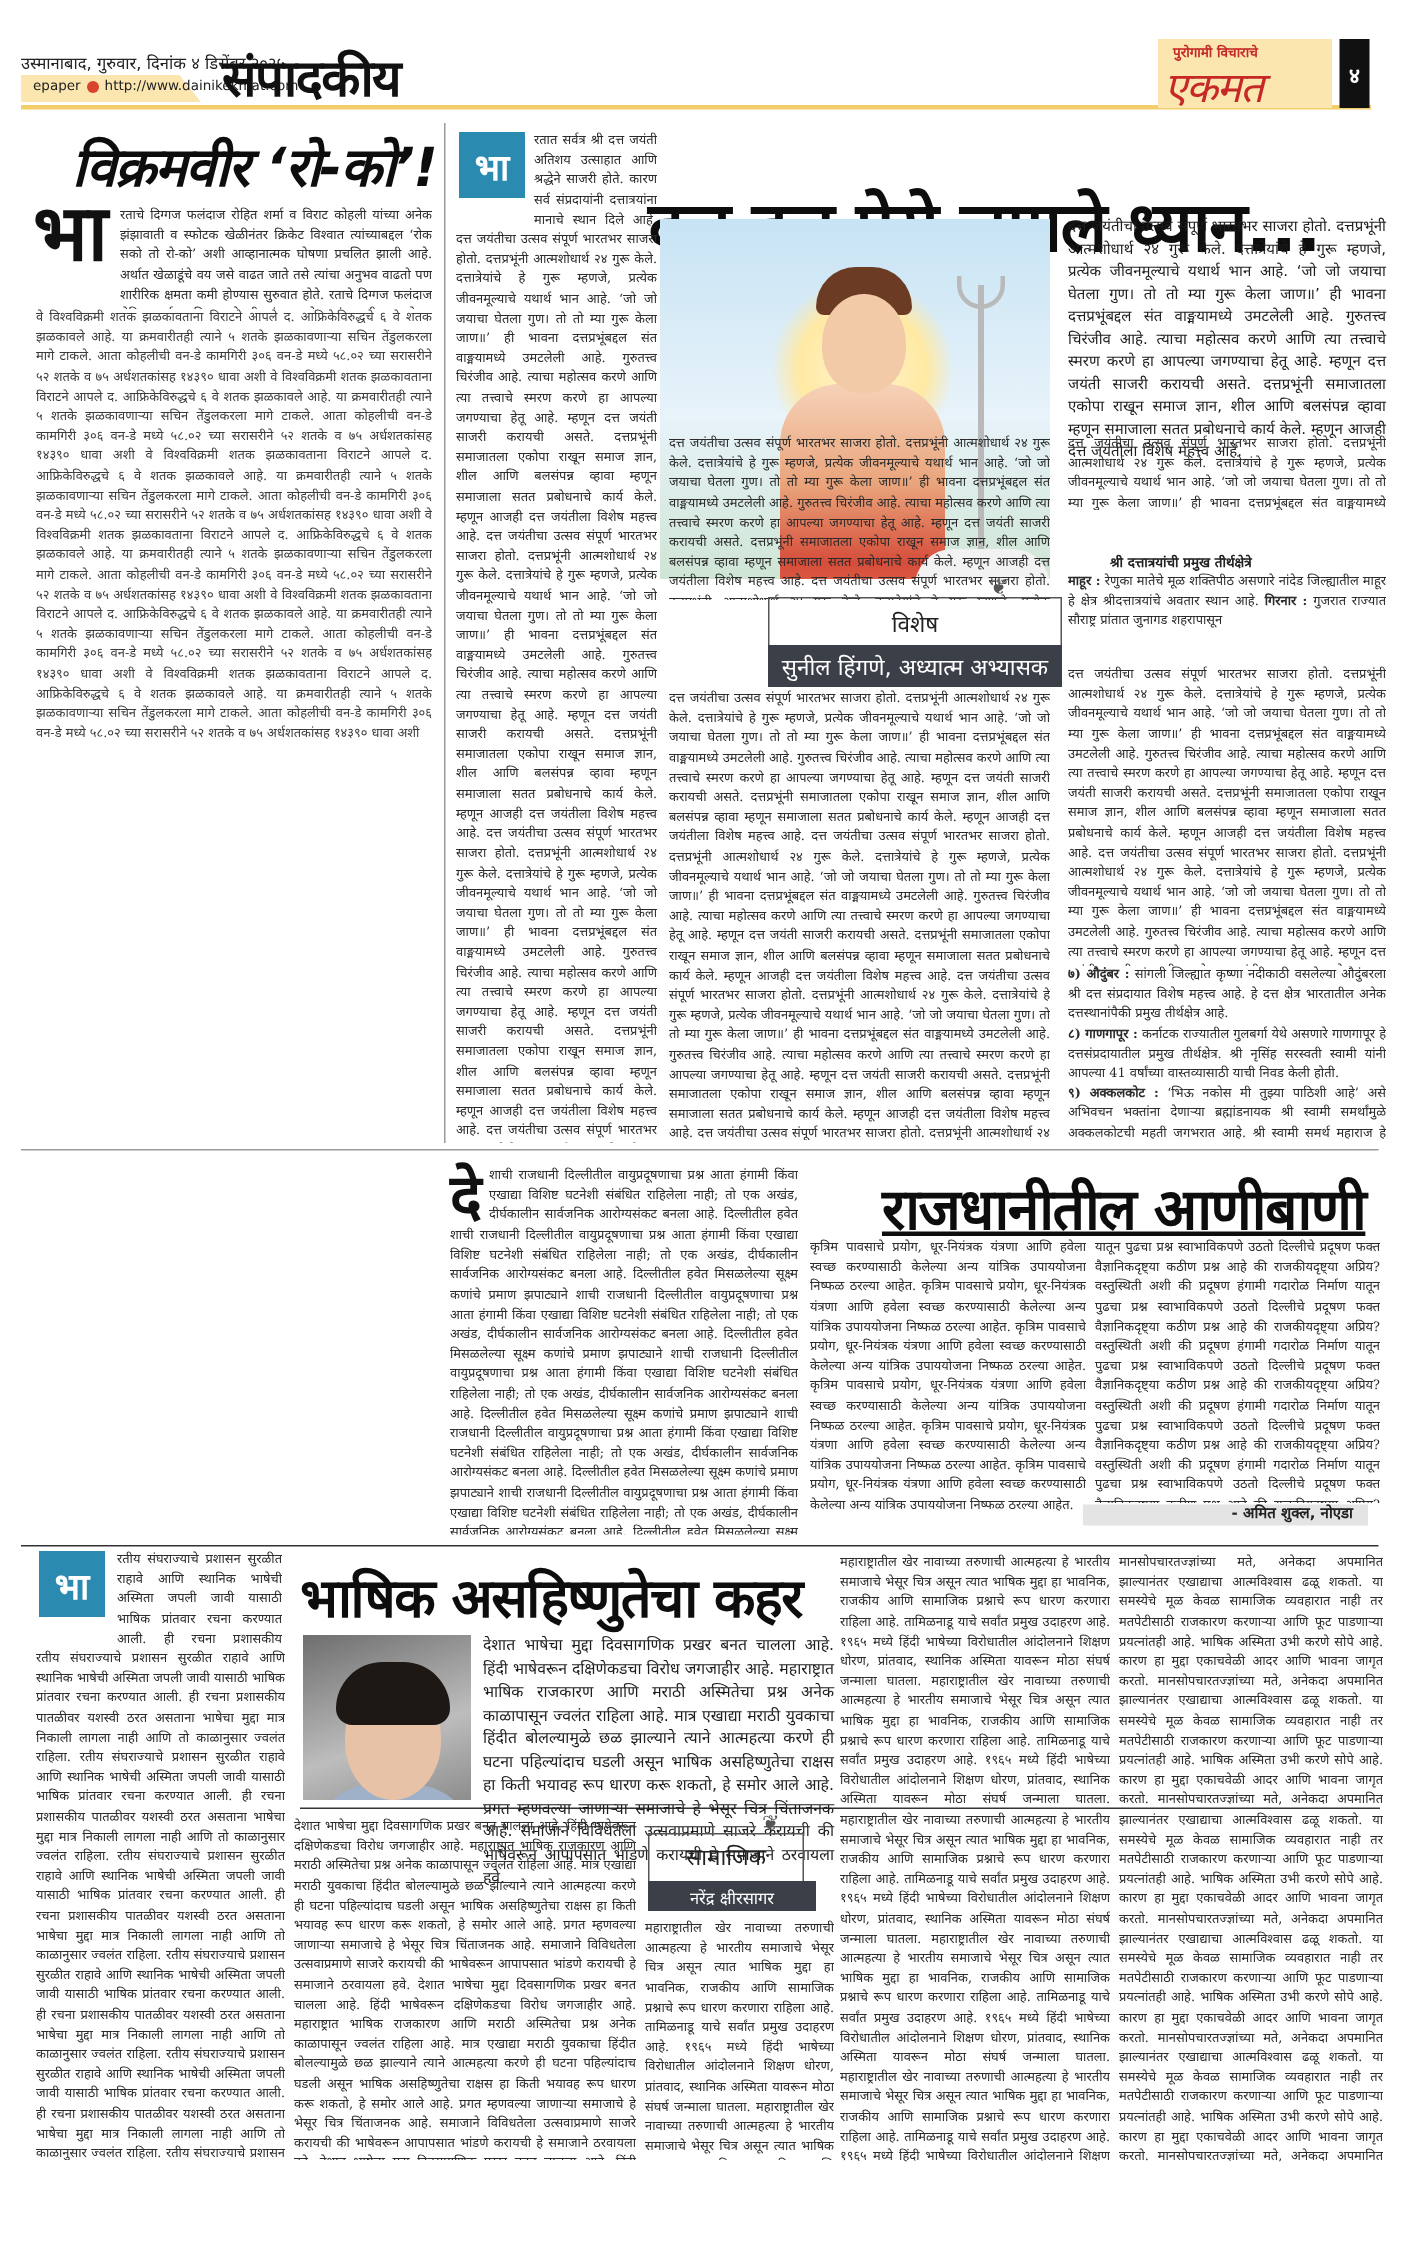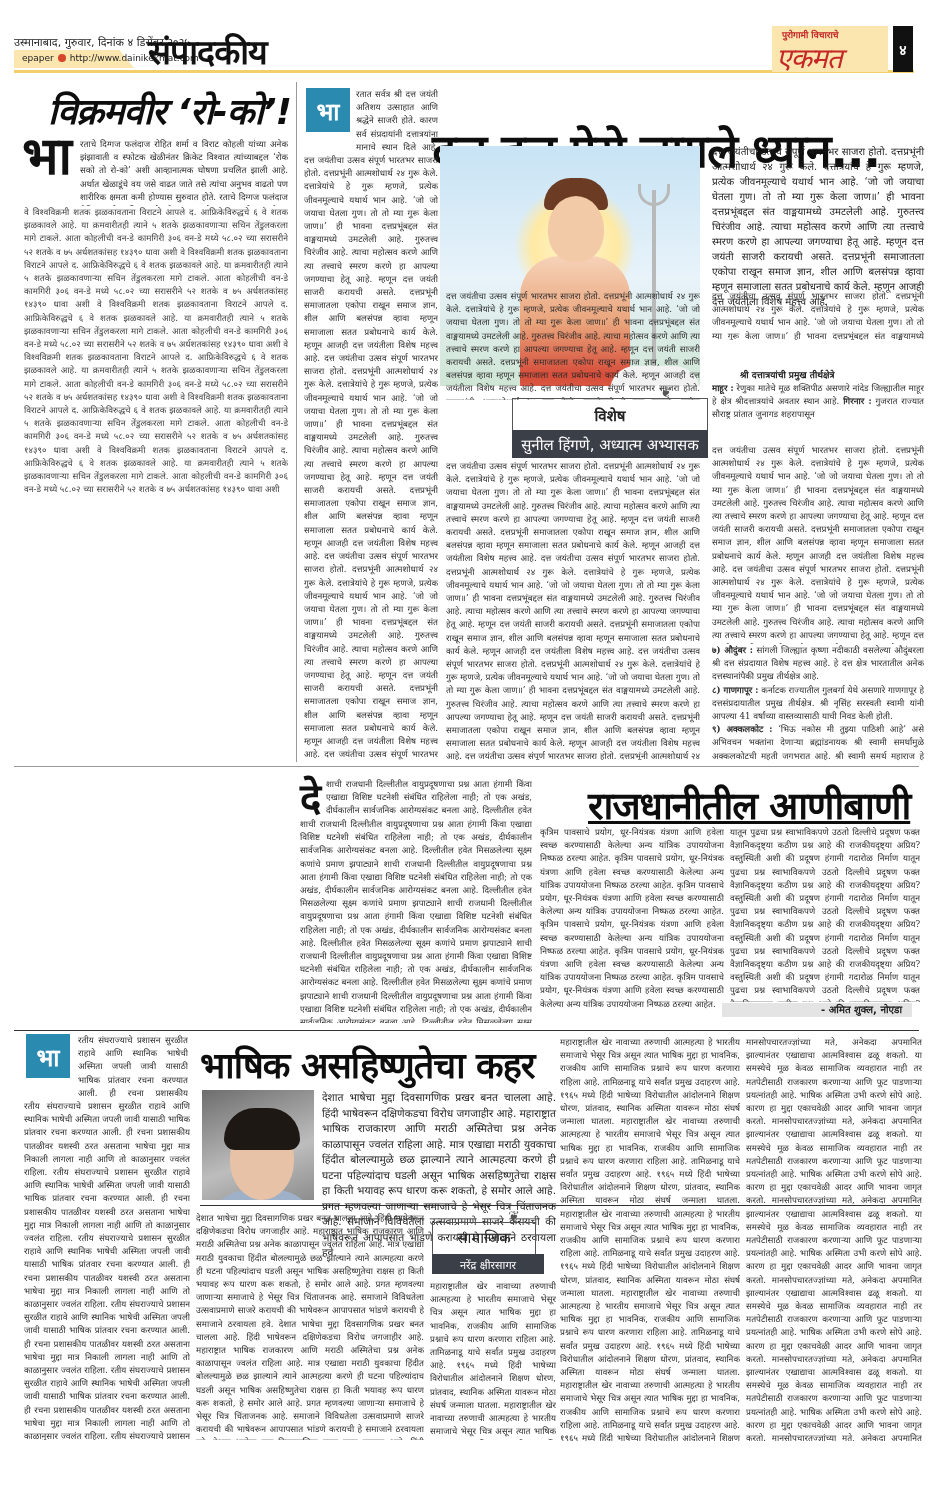--- a/index.html
+++ b/index.html
@@ -109,21 +109,21 @@
 
   <div style="position:absolute; left:740px; top:368px; font-size:9px; font-weight:bold; color:#222;">श्री दत्तात्रयांची प्रमुख तीर्थक्षेत्रे</div>
   <div class="body-text" style="left:712px; top:382px; width:212px; height:60px;">
     <b>माहूर :</b>
     <span>रेणुका मातेचे मूळ शक्तिपीठ असणारे नांदेड जिल्ह्यातील माहूर हे क्षेत्र श्रीदत्तात्रयांचे अवतार स्थान आहे.</span>
     <b>गिरनार :</b>
     <span>गुजरात राज्यात सौराष्ट्र प्रांतात जुनागड शहरापासून</span>
   </div>
 
   <div class="tag-box" style="left:512px; top:398px; width:196px; height:40px;">
-    <div class="tag-title" style="top:6px;font-weight:bold;">विशेष</div>
+    <div class="tag-title" style="top:6px;">विशेष</div>
   </div>
   <div class="vine" style="left:660px; top:384px;">❦</div>
   <div class="tag-band" style="left:512px; top:430px; width:196px; height:28px;">सुनील हिंगणे, अध्यात्म अभ्यासक</div>
 
   <div class="body-text" style="left:446px; top:460px; width:254px; height:300px;">दत्त जयंतीचा उत्सव संपूर्ण भारतभर साजरा होतो. दत्तप्रभूंनी आत्मशोधार्थ २४ गुरू केले. दत्तात्रेयांचे हे गुरू म्हणजे, प्रत्येक जीवनमूल्याचे यथार्थ भान आहे. ‘जो जो जयाचा घेतला गुण। तो तो म्या गुरू केला जाण॥’ ही भावना दत्तप्रभूंबद्दल संत वाङ्मयामध्ये उमटलेली आहे. गुरुतत्त्व चिरंजीव आहे. त्याचा महोत्सव करणे आणि त्या तत्त्वाचे स्मरण करणे हा आपल्या जगण्याचा हेतू आहे. म्हणून दत्त जयंती साजरी करायची असते. दत्तप्रभूंनी समाजातला एकोपा राखून समाज ज्ञान, शील आणि बलसंपन्न व्हावा म्हणून समाजाला सतत प्रबोधनाचे कार्य केले. म्हणून आजही दत्त जयंतीला विशेष महत्त्व आहे. दत्त जयंतीचा उत्सव संपूर्ण भारतभर साजरा होतो. दत्तप्रभूंनी आत्मशोधार्थ २४ गुरू केले. दत्तात्रेयांचे हे गुरू म्हणजे, प्रत्येक जीवनमूल्याचे यथार्थ भान आहे. ‘जो जो जयाचा घेतला गुण। तो तो म्या गुरू केला जाण॥’ ही भावना दत्तप्रभूंबद्दल संत वाङ्मयामध्ये उमटलेली आहे. गुरुतत्त्व चिरंजीव आहे. त्याचा महोत्सव करणे आणि त्या तत्त्वाचे स्मरण करणे हा आपल्या जगण्याचा हेतू आहे. म्हणून दत्त जयंती साजरी करायची असते. दत्तप्रभूंनी समाजातला एकोपा राखून समाज ज्ञान, शील आणि बलसंपन्न व्हावा म्हणून समाजाला सतत प्रबोधनाचे कार्य केले. म्हणून आजही दत्त जयंतीला विशेष महत्त्व आहे. दत्त जयंतीचा उत्सव संपूर्ण भारतभर साजरा होतो. दत्तप्रभूंनी आत्मशोधार्थ २४ गुरू केले. दत्तात्रेयांचे हे गुरू म्हणजे, प्रत्येक जीवनमूल्याचे यथार्थ भान आहे. ‘जो जो जयाचा घेतला गुण। तो तो म्या गुरू केला जाण॥’ ही भावना दत्तप्रभूंबद्दल संत वाङ्मयामध्ये उमटलेली आहे. गुरुतत्त्व चिरंजीव आहे. त्याचा महोत्सव करणे आणि त्या तत्त्वाचे स्मरण करणे हा आपल्या जगण्याचा हेतू आहे. म्हणून दत्त जयंती साजरी करायची असते. दत्तप्रभूंनी समाजातला एकोपा राखून समाज ज्ञान, शील आणि बलसंपन्न व्हावा म्हणून समाजाला सतत प्रबोधनाचे कार्य केले. म्हणून आजही दत्त जयंतीला विशेष महत्त्व आहे. दत्त जयंतीचा उत्सव संपूर्ण भारतभर साजरा होतो. दत्तप्रभूंनी आत्मशोधार्थ २४ गुरू केले. दत्तात्रेयांचे हे गुरू म्हणजे, प्रत्येक जीवनमूल्याचे यथार्थ भान आहे. ‘जो जो जयाचा घेतला गुण। तो तो म्या गुरू केला जाण॥’ ही भावना दत्तप्रभूंबद्दल संत वाङ्मयामध्ये उमटलेली आहे. गुरुतत्त्व चिरंजीव आहे. त्याचा महोत्सव करणे आणि त्या तत्त्वाचे स्मरण करणे हा आपल्या जगण्याचा हेतू आहे. म्हणून दत्त जयंती साजरी करायची असते. दत्तप्रभूंनी समाजातला एकोपा राखून समाज ज्ञान, शील आणि बलसंपन्न व्हावा म्हणून समाजाला सतत प्रबोधनाचे कार्य केले. म्हणून आजही दत्त जयंतीला विशेष महत्त्व आहे. दत्त जयंतीचा उत्सव संपूर्ण भारतभर साजरा होतो. दत्तप्रभूंनी आत्मशोधार्थ २४ गुरू केले. दत्तात्रेयांचे हे गुरू म्हणजे, प्रत्येक जीवनमूल्याचे यथार्थ भान आहे. ‘जो जो जयाचा घेतला गुण। तो तो म्या गुरू केला जाण॥’ ही भावना दत्तप्रभूंबद्दल संत वाङ्मयामध्ये उमटलेली आहे. गुरुतत्त्व चिरंजीव आहे. त्याचा महोत्सव करणे आणि त्या तत्त्वाचे स्मरण करणे हा आपल्या जगण्याचा हेतू आहे. म्हणून दत्त जयंती साजरी करायची असते. दत्तप्रभूंनी समाजातला एकोपा राखून समाज ज्ञान, शील आणि बलसंपन्न व्हावा म्हणून समाजाला सतत प्रबोधनाचे कार्य केले. म्हणून आजही दत्त जयंतीला विशेष महत्त्व आहे. दत्त जयंतीचा उत्सव संपूर्ण भारतभर साजरा होतो. दत्तप्रभूंनी आत्मशोधार्थ २४ गुरू केले. दत्तात्रेयांचे हे गुरू म्हणजे, प्रत्येक जीवनमूल्याचे यथार्थ भान आहे. ‘जो जो जयाचा घेतला गुण। तो तो म्या गुरू केला जाण॥’ ही भावना दत्तप्रभूंबद्दल संत वाङ्मयामध्ये उमटलेली आहे. गुरुतत्त्व चिरंजीव आहे. त्याचा महोत्सव करणे आणि त्या तत्त्वाचे स्मरण करणे हा आपल्या जगण्याचा हेतू आहे. म्हणून दत्त जयंती साजरी करायची असते. दत्तप्रभूंनी समाजातला एकोपा राखून समाज ज्ञान, शील आणि बलसंपन्न व्हावा म्हणून समाजाला सतत प्रबोधनाचे कार्य केले. म्हणून आजही दत्त जयंतीला विशेष महत्त्व आहे. </div>
   <div class="body-text" style="left:712px; top:444px; width:212px; height:200px;">दत्त जयंतीचा उत्सव संपूर्ण भारतभर साजरा होतो. दत्तप्रभूंनी आत्मशोधार्थ २४ गुरू केले. दत्तात्रेयांचे हे गुरू म्हणजे, प्रत्येक जीवनमूल्याचे यथार्थ भान आहे. ‘जो जो जयाचा घेतला गुण। तो तो म्या गुरू केला जाण॥’ ही भावना दत्तप्रभूंबद्दल संत वाङ्मयामध्ये उमटलेली आहे. गुरुतत्त्व चिरंजीव आहे. त्याचा महोत्सव करणे आणि त्या तत्त्वाचे स्मरण करणे हा आपल्या जगण्याचा हेतू आहे. म्हणून दत्त जयंती साजरी करायची असते. दत्तप्रभूंनी समाजातला एकोपा राखून समाज ज्ञान, शील आणि बलसंपन्न व्हावा म्हणून समाजाला सतत प्रबोधनाचे कार्य केले. म्हणून आजही दत्त जयंतीला विशेष महत्त्व आहे. दत्त जयंतीचा उत्सव संपूर्ण भारतभर साजरा होतो. दत्तप्रभूंनी आत्मशोधार्थ २४ गुरू केले. दत्तात्रेयांचे हे गुरू म्हणजे, प्रत्येक जीवनमूल्याचे यथार्थ भान आहे. ‘जो जो जयाचा घेतला गुण। तो तो म्या गुरू केला जाण॥’ ही भावना दत्तप्रभूंबद्दल संत वाङ्मयामध्ये उमटलेली आहे. गुरुतत्त्व चिरंजीव आहे. त्याचा महोत्सव करणे आणि त्या तत्त्वाचे स्मरण करणे हा आपल्या जगण्याचा हेतू आहे. म्हणून दत्त जयंती साजरी करायची असते. दत्तप्रभूंनी समाजातला एकोपा राखून समाज ज्ञान, शील आणि बलसंपन्न व्हावा म्हणून समाजाला सतत प्रबोधनाचे कार्य केले. म्हणून आजही दत्त जयंतीला विशेष महत्त्व आहे. दत्त जयंतीचा उत्सव संपूर्ण भारतभर साजरा होतो. दत्तप्रभूंनी आत्मशोधार्थ २४ गुरू केले. दत्तात्रेयांचे हे गुरू म्हणजे, प्रत्येक जीवनमूल्याचे यथार्थ भान आहे. ‘जो जो जयाचा घेतला गुण। तो तो म्या गुरू केला जाण॥’ ही भावना दत्तप्रभूंबद्दल संत वाङ्मयामध्ये उमटलेली आहे. गुरुतत्त्व चिरंजीव आहे. त्याचा महोत्सव करणे आणि त्या तत्त्वाचे स्मरण करणे हा आपल्या जगण्याचा हेतू आहे. म्हणून दत्त जयंती साजरी करायची असते. दत्तप्रभूंनी समाजातला एकोपा राखून समाज ज्ञान, शील आणि बलसंपन्न व्हावा म्हणून समाजाला सतत प्रबोधनाचे कार्य केले. म्हणून आजही दत्त जयंतीला विशेष महत्त्व आहे. दत्त जयंतीचा उत्सव संपूर्ण भारतभर साजरा होतो. दत्तप्रभूंनी आत्मशोधार्थ २४ गुरू केले. दत्तात्रेयांचे हे गुरू म्हणजे, प्रत्येक जीवनमूल्याचे यथार्थ भान आहे. ‘जो जो जयाचा घेतला गुण। तो तो म्या गुरू केला जाण॥’ ही भावना दत्तप्रभूंबद्दल संत वाङ्मयामध्ये उमटलेली आहे. गुरुतत्त्व चिरंजीव आहे. त्याचा महोत्सव करणे आणि त्या तत्त्वाचे स्मरण करणे हा आपल्या जगण्याचा हेतू आहे. म्हणून दत्त जयंती साजरी करायची असते. दत्तप्रभूंनी समाजातला एकोपा राखून समाज ज्ञान, शील आणि बलसंपन्न व्हावा म्हणून समाजाला सतत प्रबोधनाचे कार्य केले. म्हणून आजही दत्त जयंतीला विशेष महत्त्व आहे. दत्त जयंतीचा उत्सव संपूर्ण भारतभर साजरा होतो. दत्तप्रभूंनी आत्मशोधार्थ २४ गुरू केले. दत्तात्रेयांचे हे गुरू म्हणजे, प्रत्येक जीवनमूल्याचे यथार्थ भान आहे. ‘जो जो जयाचा घेतला गुण। तो तो म्या गुरू केला जाण॥’ ही भावना दत्तप्रभूंबद्दल संत वाङ्मयामध्ये उमटलेली आहे. गुरुतत्त्व चिरंजीव आहे. त्याचा महोत्सव करणे आणि त्या तत्त्वाचे स्मरण करणे हा आपल्या जगण्याचा हेतू आहे. म्हणून दत्त जयंती साजरी करायची असते. दत्तप्रभूंनी समाजातला एकोपा राखून समाज ज्ञान, शील आणि बलसंपन्न व्हावा म्हणून समाजाला सतत प्रबोधनाचे कार्य केले. म्हणून आजही दत्त जयंतीला विशेष महत्त्व आहे. दत्त जयंतीचा उत्सव संपूर्ण भारतभर साजरा होतो. दत्तप्रभूंनी आत्मशोधार्थ २४ गुरू केले. दत्तात्रेयांचे हे गुरू म्हणजे, प्रत्येक जीवनमूल्याचे यथार्थ भान आहे. ‘जो जो जयाचा घेतला गुण। तो तो म्या गुरू केला जाण॥’ ही भावना दत्तप्रभूंबद्दल संत वाङ्मयामध्ये उमटलेली आहे. गुरुतत्त्व चिरंजीव आहे. त्याचा महोत्सव करणे आणि त्या तत्त्वाचे स्मरण करणे हा आपल्या जगण्याचा हेतू आहे. म्हणून दत्त जयंती साजरी करायची असते. दत्तप्रभूंनी समाजातला एकोपा राखून समाज ज्ञान, शील आणि बलसंपन्न व्हावा म्हणून समाजाला सतत प्रबोधनाचे कार्य केले. म्हणून आजही दत्त जयंतीला विशेष महत्त्व आहे. </div>
 
   <div class="body-text" style="left:712px; top:644px; width:212px; height:118px;">
     <b>७) औदुंबर :</b>
     <span>सांगली जिल्ह्यात कृष्णा नदीकाठी वसलेल्या औदुंबरला श्री दत्त संप्रदायात विशेष महत्त्व आहे. हे दत्त क्षेत्र भारतातील अनेक दत्तस्थानांपैकी प्रमुख तीर्थक्षेत्र आहे.</span><br>

